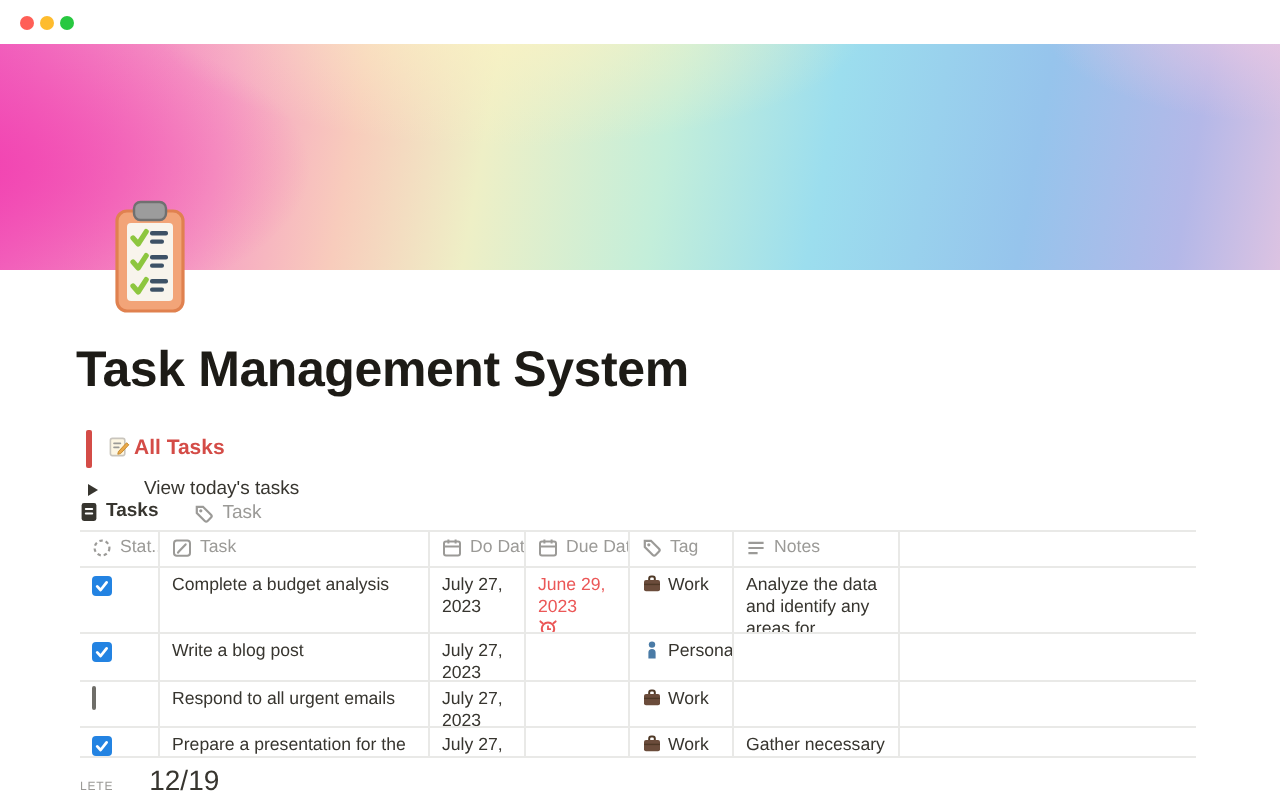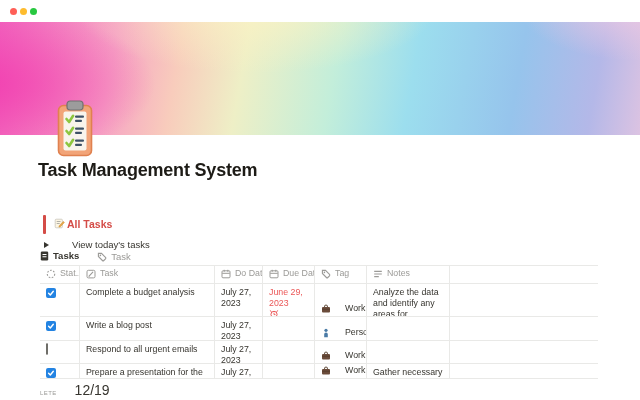--- a/index.html
+++ b/index.html
@@ -20,21 +20,21 @@
       radial-gradient(ellipse 45% 90% at 40% -10%, rgba(250,242,196,.85), rgba(250,242,196,0) 62%),
       radial-gradient(ellipse 35% 90% at 100% -15%, rgba(240,201,226,.9), rgba(240,201,226,0) 55%),
       radial-gradient(ellipse 45% 110% at -5% 55%, #f23fb0 0%, rgba(242,63,176,0) 65%),
       linear-gradient(100deg,#f166bf 0%,#f6a2c4 18%,#f8ccbc 28%,#eeefc6 38%,#c3eeda 52%,#9cdeee 64%,#96c4ec 80%,#b4b8e8 92%,#dcc3e2 100%);
   }
 
   
   .page-icon { position:absolute; left:55px; top:100px; width:40px; height:57px; }
 
   
-  .page-title { position:absolute; left:38px; top:160px; font-size:18px; font-weight:bold; color:#1d1b16; letter-spacing:-.2px; }
+  .page-title { position:absolute; left:38px; top:171px; font-size:25px; font-weight:bold; color:#1d1b16; letter-spacing:-.2px; }
 
   
   .callout { position:absolute; left:43px; top:213px; height:22px; display:flex; align-items:center; }
   .callout .bar { width:3px; height:19px; background:#d44c47; border-radius:1px; }
   .callout .ctext { display:flex; align-items:flex-start; margin-left:8px; gap:2px; }
   .callout .clabel { color:#d44c47; font-weight:bold; font-size:10.5px; }
 
   
   .toggle { position:absolute; left:44px; top:238px; display:flex; align-items:center; height:13px; }
   .tri { width:0; height:0; border-left:5px solid #37352f; border-top:3.5px solid transparent; border-bottom:3.5px solid transparent; }
@@ -50,21 +50,21 @@
   
   .tbl { position:absolute; left:40px; top:266px; width:558px; font-size:8.8px; }
   .trow { display:grid; grid-template-columns:40px 135px 48px 52px 52px 83px 1fr; border-bottom:1px solid #e9e9e7; }
   .trow > div { border-right:1px solid #e9e9e7; padding:3px 6px 2px 6px; overflow:hidden; line-height:11px; }
   .trow > div:last-child { border-right:none; }
   .thead > div { color:#9b9a97; display:flex; align-items:center; gap:4px; padding-top:0; height:17px; white-space:nowrap; }
   .h-r1 { height:33px; } .h-r2 { height:24px; } .h-r3 { height:23px; } .h-r4 { height:15px; }
   .cb { width:10px; height:10px; border-radius:2px; margin-top:1px; background:#fff; border:1.3px solid #6f6e69; }
   .cb.checked { background:#2383e2; border:none; display:flex; align-items:center; justify-content:center; }
   .due { color:#eb5757; }
-  .tagcell { display:flex; align-items:flex-end; gap:14px; white-space:nowrap; }
+  .tagcell { display:flex; align-items:flex-start; gap:3px; white-space:nowrap; }
   .pic { display:inline-flex; flex:none; }
   .tfoot { display:flex; margin-top:3px; }
   .tfoot .fcell { width:40px; text-align:right; padding-right:3px; white-space:nowrap; }
   .flabel { font-size:6px; color:#9b9a97; letter-spacing:.4px; }
   .fval { font-size:14px; color:#37352f; margin-left:18px; }
 </style>
 </head>
 <body>
 
 <div class="window">

